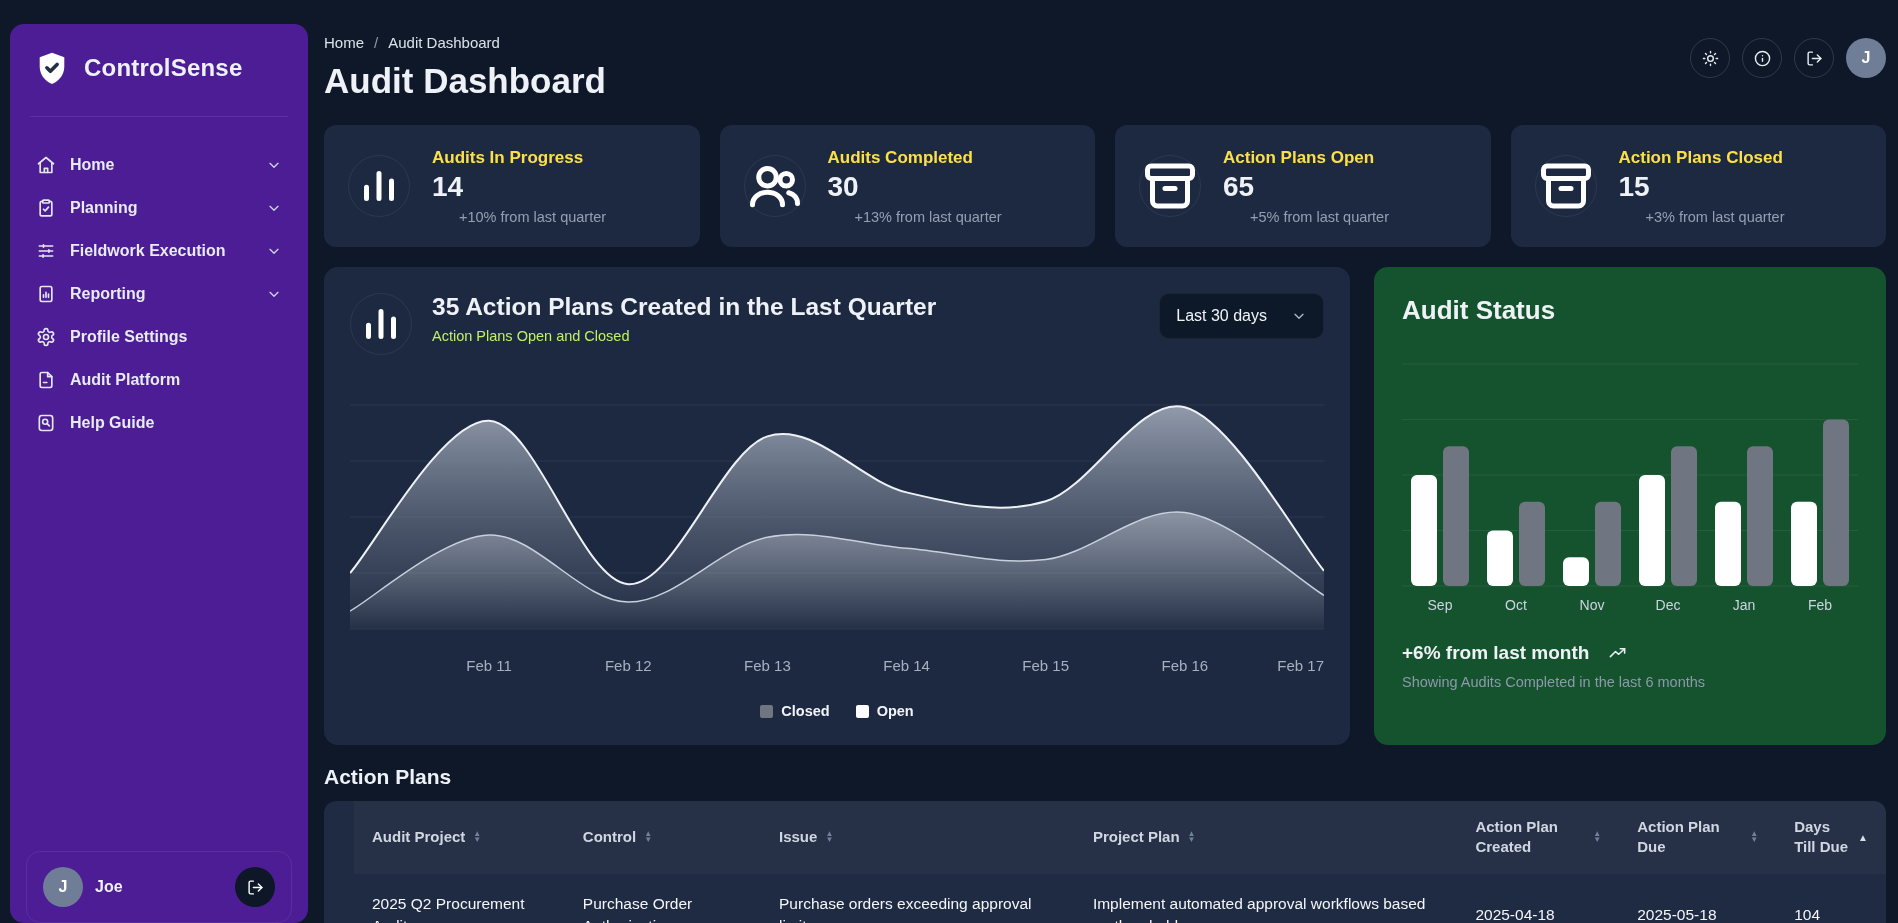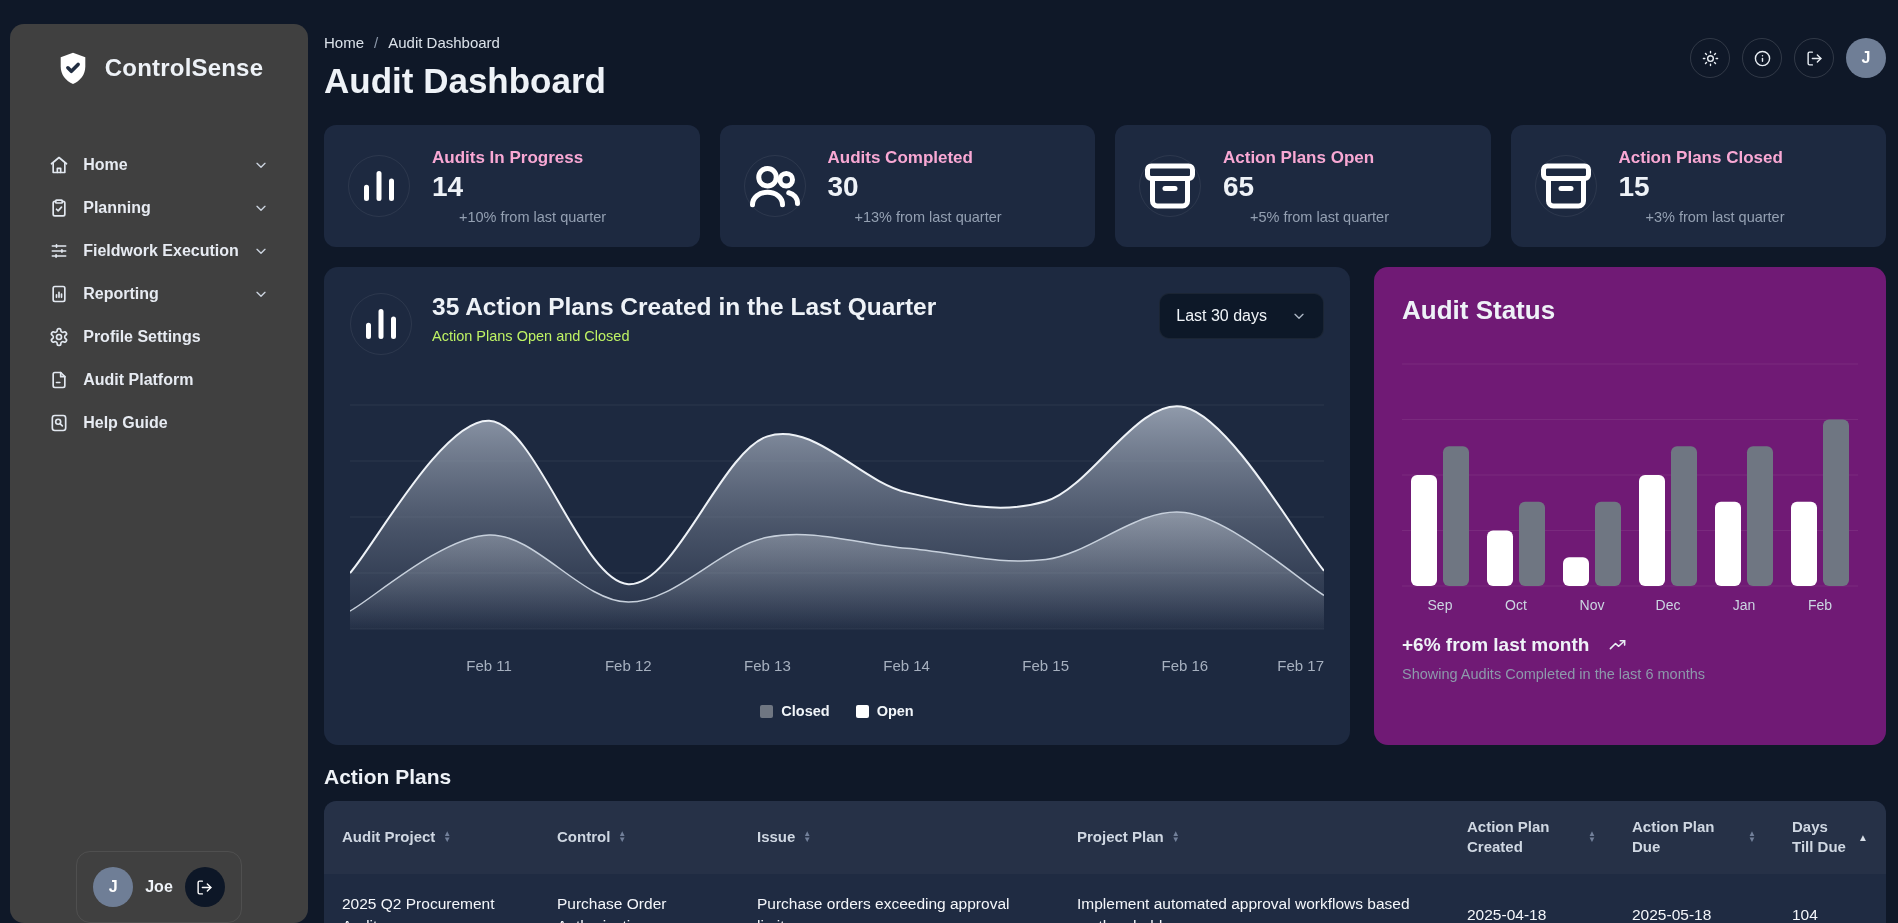--- a/index.html
+++ b/index.html
@@ -4,22 +4,22 @@
 <style>
   * { margin:0; padding:0; box-sizing:border-box; }
   html,body { width:1898px; height:923px; overflow:hidden; background:#0f1828;
     font-family:"Liberation Sans", sans-serif; color:#eef2f7; }
   svg { display:block; }
   text { font-family:"Liberation Sans", sans-serif; }
 
   .app { display:flex; height:100%; padding:24px 12px 0 10px; gap:16px; }
 
   
-  .sidebar { width:298px; flex:none; background:#404040; border-radius:14px;
-    display:flex; flex-direction:column;align-items:center; }
+  .sidebar { width:298px; flex:none; background:#4c1d95; border-radius:14px;
+    display:flex; flex-direction:column; }
   .logo-row { display:flex; align-items:center; gap:14px; padding:26px 24px 24px; }
   .logo-badge { width:36px; height:36px; color:#ffffff; }
   .logo-badge svg { width:100%; height:100%; }
   .logo-text { font-size:24px; font-weight:700; letter-spacing:.2px; }
   .sidebar-divider { height:1px; background:rgba(255,255,255,.09); margin:6px 20px 24px; }
   .nav { padding:6px 14px; display:flex; flex-direction:column; gap:7px; }
   .nav-item { display:flex; align-items:center; gap:14px; padding:8px 12px;
     border-radius:8px; font-size:16px; font-weight:600; color:#e7ebf2; cursor:pointer; }
   .nav-item .ic { width:20px; height:20px; flex:none; color:#e2e8f0; }
   .nav-item .ic svg { width:100%; height:100%; }
@@ -52,21 +52,21 @@
     display:flex; align-items:center; justify-content:center; font-weight:700;
     font-size:16px; color:#fff; cursor:pointer; }
 
   .stats-row { display:flex; gap:20px; margin-top:24px; }
   .stat-card { flex:1; background:#1d2940; border-radius:12px; padding:22px 24px;
     display:flex; align-items:center; gap:22px; min-height:122px; }
   .stat-icon { width:62px; height:62px; border-radius:50%;
     border:1px solid rgba(255,255,255,.07); color:#fff; display:flex;
     align-items:center; justify-content:center; flex:none; }
   .stat-icon svg { width:24px; height:24px; }
-  .stat-label { font-size:17px; font-weight:600; color:#f9a8d4; }
+  .stat-label { font-size:17px; font-weight:600; color:#fde047; }
   .stat-value { font-size:28px; font-weight:700; margin:3px 0 6px; }
   .stat-delta { font-size:14.5px; color:#94a0b2;margin-left:27px; }
 
   .middle-row { display:flex; gap:24px; margin-top:20px; }
   .chart-card { flex:1; min-width:0; background:#1d2940; border-radius:14px; padding:26px; }
   .chart-header { display:flex; align-items:flex-start; }
   .chart-titles { margin-left:20px; flex:1; }
   .chart-title { font-size:24.5px; font-weight:700; }
   .chart-sub { font-size:14.5px; color:#bef264; margin-top:7px; }
   .range-select { background:#0d1828; border:1px solid rgba(255,255,255,.06);
@@ -74,35 +74,35 @@
     display:flex; align-items:center; gap:24px; cursor:pointer; }
   .range-select .chev { width:16px; height:16px; color:#aeb8c6; }
   .range-select .chev svg { width:100%; height:100%; }
   .area-wrap { margin-top:24px; }
   #area-svg { width:100%; height:316px; }
   .legend-row { display:flex; justify-content:center; gap:26px; margin-top:8px; }
   .legend-item { display:flex; align-items:center; gap:8px; font-size:14.5px;
     font-weight:700; color:#f1f5f9; }
   .legend-swatch { width:13px; height:13px; border-radius:2px; }
 
-  .status-card { width:512px; flex:none; background:#701a75; border-radius:14px;
+  .status-card { width:512px; flex:none; background:#14532d; border-radius:14px;
     padding:28px; display:flex; flex-direction:column; }
   .status-title { font-size:26px; font-weight:700; }
   .status-sub { font-size:15.5px; color:#93a0b2; margin-top:8px; }
   #bar-svg { width:100%; height:272px; margin-top:20px; }
   .status-delta-row { display:flex; align-items:center; gap:19px; font-size:19px;
-    font-weight:700; margin-top:16px; }
+    font-weight:700; margin-top:24px; }
   .trend-ic { width:19px; height:19px; color:#e8edf3; }
   .trend-ic svg { width:100%; height:100%; }
   .status-note { font-size:14.5px; color:#8d99ab; margin-top:10px; }
 
   .section-title { font-size:21px; font-weight:700; margin:20px 0 12px; }
   .table-card { background:#1f2b42; border-radius:12px 12px 0 0; flex:1; overflow:hidden; }
   .t-grid { display:grid;
-    grid-template-columns:2.15fr 2fr 3.2fr 3.9fr 1.65fr 1.6fr 1.12fr; }
+    grid-template-columns:2.15fr 2fr 3.2fr 3.9fr 1.65fr 1.6fr 1.12fr;margin-left:30px; }
   .t-head { background:rgba(255,255,255,.03); }
   .th { padding:16px 18px; font-size:15px; font-weight:600; color:#cfd7e2;
     display:flex; align-items:center; gap:8px; cursor:pointer; line-height:1.35; }
   .sort-both { display:flex; flex-direction:column; font-size:8px; line-height:6px;
     color:#72809a; flex:none; }
   .sort-asc { font-size:10px; color:#d8dfe8; flex:none; }
   .td { padding:19px 18px; font-size:15.5px; font-weight:500; color:#f4f6fa;
     line-height:1.45; display:flex; align-items:center; }
   .t-row { cursor:pointer; }
 </style>

